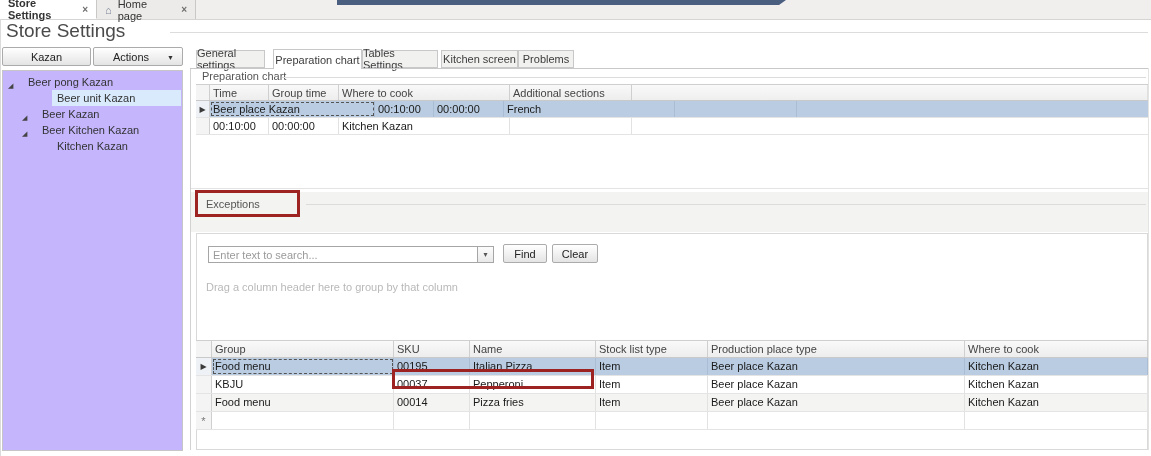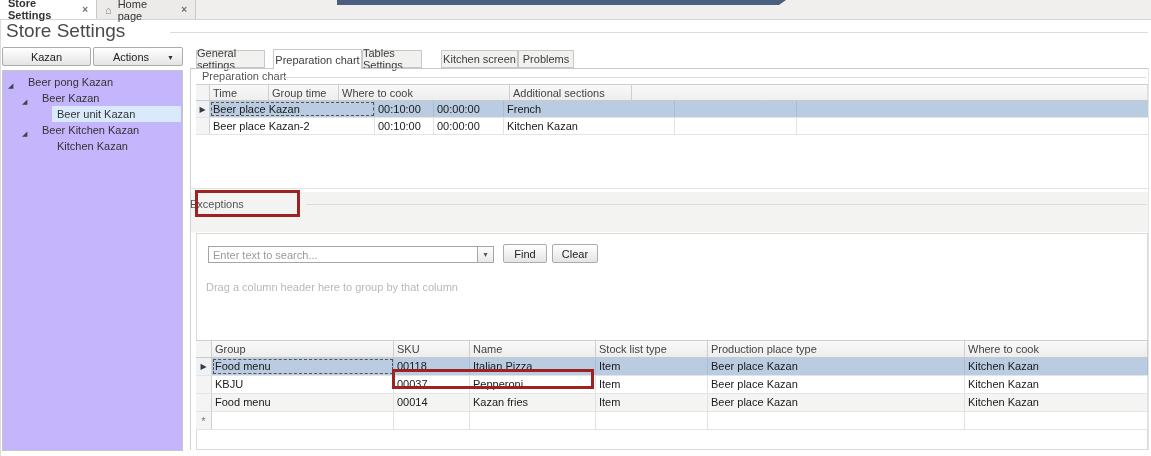--- a/index.html
+++ b/index.html
@@ -98,30 +98,30 @@
   <button class="btn" style="left:2px;top:47px;width:89px;">
     <span>Kazan</span>
   </button>
   <button class="btn" style="left:93px;top:47px;width:90px;">
     <span style="margin-right:14px;">Actions</span>
     <span class="dd">▼</span>
   </button>
 
   <div class="treepanel" id="tree" style="padding-top: 3px;">
       <div class="titem"><span class="arrow" style="left: 5px;">◢</span><span class="lbl" style="margin-left: 25px;">Beer pong Kazan</span></div>
+      <div class="titem"><div class="hl"></div><span class="lbl" style="margin-left: 54px;">Beer unit Kazan</span></div>
       <div class="titem"><span class="arrow" style="left: 19px;">◢</span><span class="lbl" style="margin-left: 39px;">Beer Kazan</span></div>
-      <div class="titem"><div class="hl"></div><span class="lbl" style="margin-left: 54px;">Beer unit Kazan</span></div>
       <div class="titem"><span class="arrow" style="left: 19px;">◢</span><span class="lbl" style="margin-left: 39px;">Beer Kitchen Kazan</span></div>
       <div class="titem"><span class="lbl" style="margin-left: 54px;">Kitchen Kazan</span></div>
     </div>
 
   <div id="ptabs">
       <div class="ptab" style="left: 196px; width: 69px;">General settings</div>
       <div class="ptab active" style="left: 273px; width: 89px;">Preparation chart</div>
-      <div class="ptab" style="left: 362px; width: 60px;">Tables Settings</div>
+      <div class="ptab" style="left: 362px; width: 76px;">Tables Settings</div>
       <div class="ptab" style="left: 441px; width: 77px;">Kitchen screen</div>
       <div class="ptab" style="left: 518px; width: 56px;">Problems</div>
     </div>
   <div class="pageborder-top"></div>
   <div class="pageborder-left"></div>
   <div class="pageborder-right"></div>
 
   <div class="grouplabel" style="left:200px;top:70px;">Preparation chart</div>
   <div class="groupline" style="left:282px;top:77px;width:864px;"></div>
   <div class="grid" id="prepGrid" style="left: 196px; top: 84px; width: 952px;">
@@ -137,32 +137,31 @@
         <div class="grow sel" style="height: 17px;">
           <div class="gind" style="flex: 0 0 14px;">▶</div>
           <div class="gcell focuscell" style="flex: 0 0 165px; width: 165px;">Beer place Kazan</div>
           <div class="gcell" style="flex: 0 0 59px; width: 59px;">00:10:00</div>
           <div class="gcell" style="flex: 0 0 70px; width: 70px;">00:00:00</div>
           <div class="gcell" style="flex: 0 0 171px; width: 171px;">French</div>
           <div class="gcell" style="flex: 0 0 122px; width: 122px;"></div>
         </div>
         <div class="grow" style="height: 17px;">
           <div class="gind" style="flex: 0 0 14px;"></div>
-          <div class="gcell" style="flex: 0 0 165px; width: 165px;">Beer place Kazan-2</div>
           <div class="gcell" style="flex: 0 0 59px; width: 59px;">00:10:00</div>
           <div class="gcell" style="flex: 0 0 70px; width: 70px;">00:00:00</div>
           <div class="gcell" style="flex: 0 0 171px; width: 171px;">Kitchen Kazan</div>
           <div class="gcell" style="flex: 0 0 122px; width: 122px;"></div>
         </div>
       </div>
     </div>
 
   <div class="groupsep"></div>
   <div class="excstrip"></div>
-  <div class="grouplabel" style="left:188px;top:198px;text-align:center;">Exceptions</div>
+  <div class="grouplabel" style="left:204px;top:198px;text-align:center;">Exceptions</div>
   <div class="groupline" style="left:306px;top:204px;width:840px;"></div>
   <div class="excpanel"></div>
 
   <input class="searchinput" placeholder="Enter text to search..." style="">
   <div class="searchdd">
     <span>▾</span>
   </div>
   <button class="btn" style="left:503px;top:244px;width:44px;">
     <span>Find</span>
   </button>
@@ -178,40 +177,40 @@
         <div class="gcell" style="flex: 0 0 76px; width: 76px;">SKU</div>
         <div class="gcell" style="flex: 0 0 126px; width: 126px;">Name</div>
         <div class="gcell" style="flex: 0 0 112px; width: 112px;">Stock list type</div>
         <div class="gcell" style="flex: 0 0 257px; width: 257px;">Production place type</div>
         <div class="gcell" style="flex: 0 0 183px; width: 183px;">Where to cook</div>
       </div>
       <div class="gbody">
         <div class="grow sel" style="height: 18px;">
           <div class="gind" style="flex: 0 0 16px;">▶</div>
           <div class="gcell focuscell" style="flex: 0 0 182px; width: 182px;">Food menu</div>
-          <div class="gcell" style="flex: 0 0 76px; width: 76px;">00118</div>
+          <div class="gcell" style="flex: 0 0 76px; width: 76px;">00195</div>
           <div class="gcell" style="flex: 0 0 126px; width: 126px;">Italian Pizza</div>
           <div class="gcell" style="flex: 0 0 112px; width: 112px;">Item</div>
           <div class="gcell" style="flex: 0 0 257px; width: 257px;">Beer place Kazan</div>
           <div class="gcell" style="flex: 0 0 183px; width: 183px;">Kitchen Kazan</div>
         </div>
         <div class="grow" style="height: 18px;">
           <div class="gind" style="flex: 0 0 16px;"></div>
           <div class="gcell" style="flex: 0 0 182px; width: 182px;">KBJU</div>
           <div class="gcell" style="flex: 0 0 76px; width: 76px;">00037</div>
           <div class="gcell" style="flex: 0 0 126px; width: 126px;">Pepperoni</div>
           <div class="gcell" style="flex: 0 0 112px; width: 112px;">Item</div>
           <div class="gcell" style="flex: 0 0 257px; width: 257px;">Beer place Kazan</div>
           <div class="gcell" style="flex: 0 0 183px; width: 183px;">Kitchen Kazan</div>
         </div>
         <div class="grow alt" style="height: 18px;">
           <div class="gind" style="flex: 0 0 16px;"></div>
           <div class="gcell" style="flex: 0 0 182px; width: 182px;">Food menu</div>
           <div class="gcell" style="flex: 0 0 76px; width: 76px;">00014</div>
-          <div class="gcell" style="flex: 0 0 126px; width: 126px;">Kazan fries</div>
+          <div class="gcell" style="flex: 0 0 126px; width: 126px;">Pizza fries</div>
           <div class="gcell" style="flex: 0 0 112px; width: 112px;">Item</div>
           <div class="gcell" style="flex: 0 0 257px; width: 257px;">Beer place Kazan</div>
           <div class="gcell" style="flex: 0 0 183px; width: 183px;">Kitchen Kazan</div>
         </div>
         <div class="grow" style="height: 18px;">
           <div class="gind" style="flex: 0 0 16px;">
             <span class="newmark">*</span>
           </div>
           <div class="gcell" style="flex: 0 0 182px;"></div>
           <div class="gcell" style="flex: 0 0 76px;"></div>

